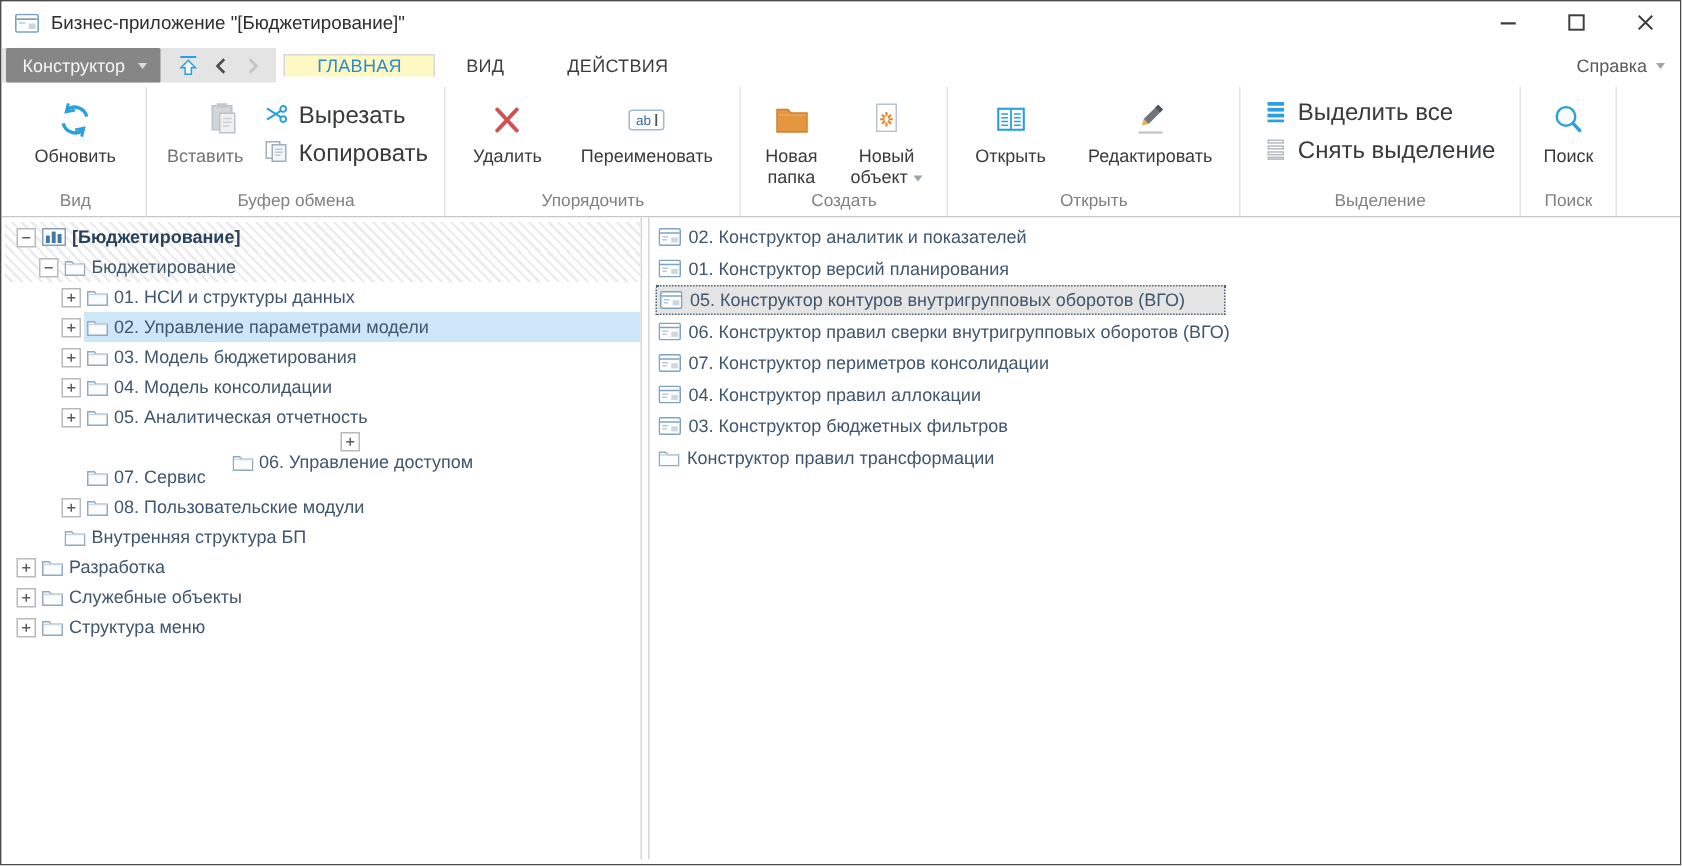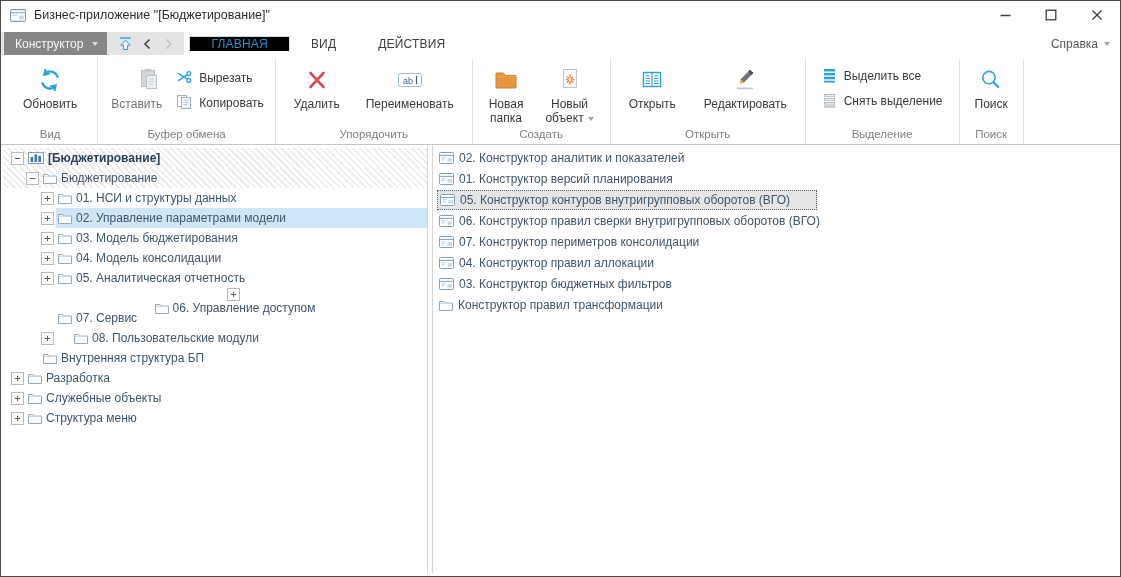--- a/index.html
+++ b/index.html
@@ -24,36 +24,36 @@
   .win-btn { width:46px; display:flex; align-items:center; justify-content:center; cursor:default; }
   
   .tabrow { height:29px; display:flex; align-items:center; background:#fff; position:relative; flex:0 0 auto; }
   .left-zone { background:#e4e4e4; display:flex; align-items:center; padding:0 4px 0 3px; }
   .app-button { background:#868686; color:#f5f5f5; font-size:12px; height:23px; padding:0 9px 0 11px; display:flex; align-items:center; gap:9px; border-radius:1px; }
   .app-button .dd { border-left:3.5px solid transparent; border-right:3.5px solid transparent; border-top:4px solid #dcdcdc; }
   .nav-btns { display:flex; align-items:center; margin-left:7px; }
   .nav-btn { display:flex; align-items:center; justify-content:center; width:22px; height:23px; }
   .tabs { display:flex; margin-left:5px; }
   .tab { padding:0 21px; display:flex; align-items:center; font-size:12px; color:#3d3d3d; letter-spacing:.2px; }
-  .tab.active { color:#2a8dcb; background:#000000; border:1px solid #d8d8d8; border-bottom:none; }
+  .tab.active { color:#2a8dcb; background:#fef9c3; border:1px solid #d8d8d8; border-bottom:none; }
   .help { position:absolute; right:10px; top:0; height:29px; display:flex; align-items:center; gap:6px; font-size:12px; color:#595959; }
   .help .dd { border-left:3.5px solid transparent; border-right:3.5px solid transparent; border-top:4px solid #a3a3a3; }
   
   .ribbon { height:87px; display:flex; border-bottom:1px solid #c7c7c7; background:#fff; padding-left:2px; flex:0 0 auto; }
   .rgroup { display:flex; flex-direction:column; border-right:1px solid #e3e3e3; padding:2px 5px 0 5px; }
   .rgroup-content { flex:1; display:flex; align-items:flex-start; justify-content:center; }
   .rgroup-label { text-align:center; font-size:11.5px; color:#808080; padding:1px 4px 4px; }
   .big-btn { display:flex; flex-direction:column; align-items:center; font-size:12px; color:#383a3c; padding:4px 8px 0; cursor:default; }
   .big-btn .bicon { height:32px; display:flex; align-items:center; justify-content:center; }
   .big-btn .blabel { line-height:14px; text-align:center; margin-top:1px; white-space:nowrap; }
   .big-btn.disabled { color:#737373;align-items:flex-end; }
   .lbl2 { display:flex; align-items:center; gap:4px; justify-content:center; }
   .dd-small { border-left:3.5px solid transparent; border-right:3.5px solid transparent; border-top:4px solid #9aa1a7; margin-top:1px; }
   .vstack { display:flex; flex-direction:column; gap:5px; padding-top:8px; }
-  .small-btn { display:flex; align-items:center; gap:7px; font-size:12px; color:#383a3c; height:20px; padding:0 6px; white-space:nowrap; cursor:default; }
+  .small-btn { display:flex; align-items:center; gap:7px; font-size:16px; color:#383a3c; height:20px; padding:0 6px; white-space:nowrap; cursor:default; }
   .ribbon-fill { flex:1; }
   
   .content { flex:1; display:flex; padding:0 2px 3px 2px; background:#fff; min-height:0; }
   .tree-panel { width:425px; border-right:1px solid #d6d6d6; padding-top:3px; overflow:hidden; }
   .splitter { width:4px; }
   .list-panel { flex:1; border-left:1px solid #d6d6d6; padding-top:3px; overflow:hidden; }
   
   .trow { height:20px; display:flex; align-items:center; font-size:12px; color:#3f566c; white-space:nowrap; }
   .trow.hatched { background:repeating-linear-gradient(45deg,#fff 0 3px,#ececec 3px 4.6px); }
   .ebox { width:13px; height:13px; flex:0 0 13px; border:1px solid #bababa; background:#fff; display:inline-flex; align-items:center; justify-content:center; margin-right:2px; }
@@ -475,21 +475,21 @@
           <span class="tbody">
             <span class="ticon">
               <svg width="14" height="11" viewBox="0 0 14 11">
                 <path d="M0.5 1.5h4.3l1.3 1.6h7.4v7.4H0.5z" fill="#fafcfd" stroke="#93aabc"></path>
                 <path d="M1 3.3h12.4" stroke="#ccd7e0"></path>
               </svg>
             </span>
             <span class="tlabel">07. Сервис</span>
           </span>
         </div>
-        <div class="trow" style="padding-left: 38px; gap: 16px;">
+        <div class="trow" style="padding-left: 38px;">
           <span class="ebox">
             <svg width="7" height="7" viewBox="0 0 7 7">
               <path d="M0.8 3.5h5.4M3.5 0.8v5.4" stroke="#5c5c5c" stroke-width="1"></path>
             </svg>
           </span>
           <span class="tbody">
             <span class="ticon">
               <svg width="14" height="11" viewBox="0 0 14 11">
                 <path d="M0.5 1.5h4.3l1.3 1.6h7.4v7.4H0.5z" fill="#fafcfd" stroke="#93aabc"></path>
                 <path d="M1 3.3h12.4" stroke="#ccd7e0"></path>

